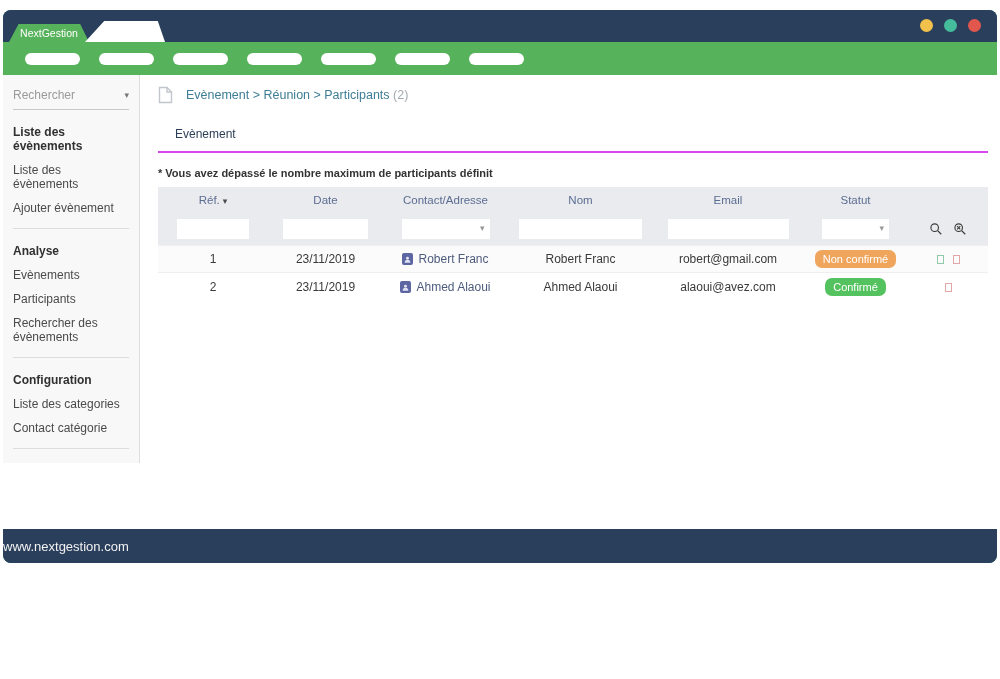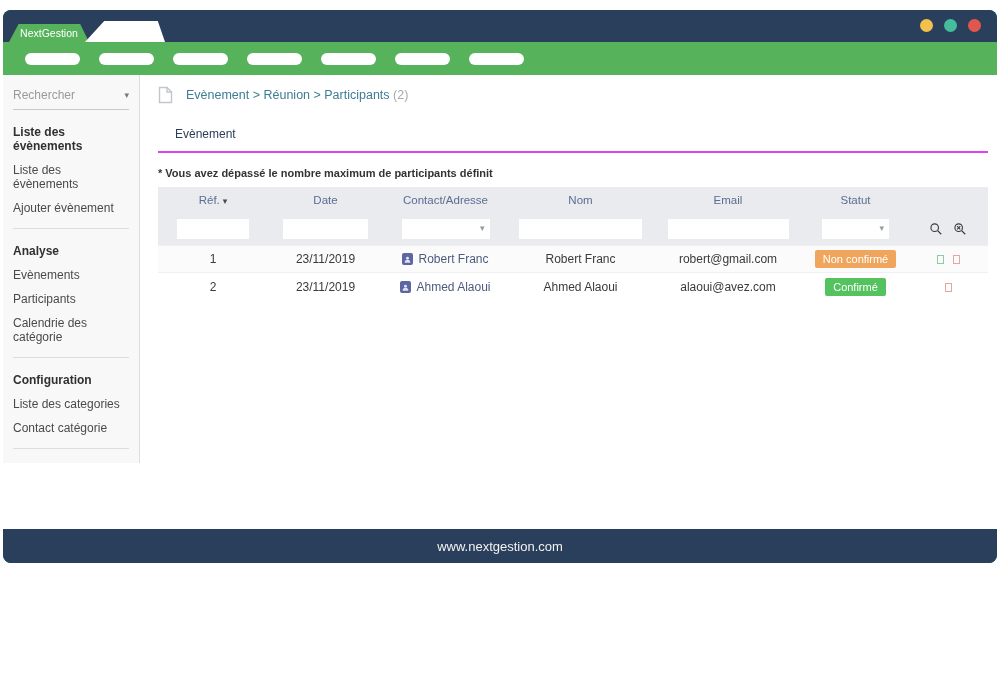--- a/index.html
+++ b/index.html
@@ -71,31 +71,31 @@
   .f-select.w-contact{width:88px;} .f-select.w-statut{width:67px;}
   .f-select .caret { position:absolute; right:5px; top:4px; font-size:9px; color:#999; }
   .filter-icons { display:flex; justify-content:center; align-items:center; gap:10px; }
   .icon-btn { width:14px; height:14px; cursor:pointer; }
 
   .t-data { height:28px; font-size:12px; color:#3a3a3a; }
   .t-data.odd { background:#fbfbfb; border-top:1px solid #efefef; border-bottom:1px solid #efefef; }
   .contact-link { display:inline-flex; align-items:center; gap:5px; color:#4d5b7c; cursor:pointer; }
   .vcard { width:11px; height:12px; background:#5b66a3; border-radius:2px; display:inline-flex;
            align-items:center; justify-content:center; }
-  .badge { display:inline-block; padding:3px 8px; border-radius:2px; color:#fff; font-size:11px; }
+  .badge { display:inline-block; padding:3px 8px; border-radius:7px; color:#fff; font-size:11px; }
   .badge.orange { background:#f0a55c; }
   .badge.green  { background:#54c25e; }
   .actions { display:flex; justify-content:center; gap:9px; }
   .act { width:7px; height:9px; border:1px solid; cursor:pointer; background:transparent; }
   .act.green { border-color:#8fc9a8; }
   .act.pink  { border-color:#e3a6a6; }
 
   
   .footer { height:34px; background:#2a3f5c; flex:none; display:flex;
-            align-items:center; justify-content:center; color:#f2f2f2; font-size:13px; }
+            align-items:center; justify-content:flex-start; color:#f2f2f2; font-size:13px; }
 </style>
 </head>
 <body>
 
 <div class="page">
   <div class="window">
 
     <div class="titlebar">
       <div class="brand-tab">NextGestion</div>
       <div class="ghost-tab"></div>
@@ -126,21 +126,21 @@
           </div>
 
           <div class="section-title">Liste des évènements</div>
           <div class="side-item">Liste des évènements</div>
           <div class="side-item">Ajouter évènement</div>
           <div class="side-divider"></div>
 
           <div class="section-title">Analyse</div>
           <div class="side-item">Evènements</div>
           <div class="side-item">Participants</div>
-          <div class="side-item">Calendrie des catégorie</div>
+          <div class="side-item">Rechercher des évènements</div>
           <div class="side-divider"></div>
 
           <div class="section-title">Configuration</div>
           <div class="side-item">Liste des categories</div>
           <div class="side-item">Contact catégorie</div>
           <div class="side-divider"></div>
         </div>
       </aside>
 
       <main>

